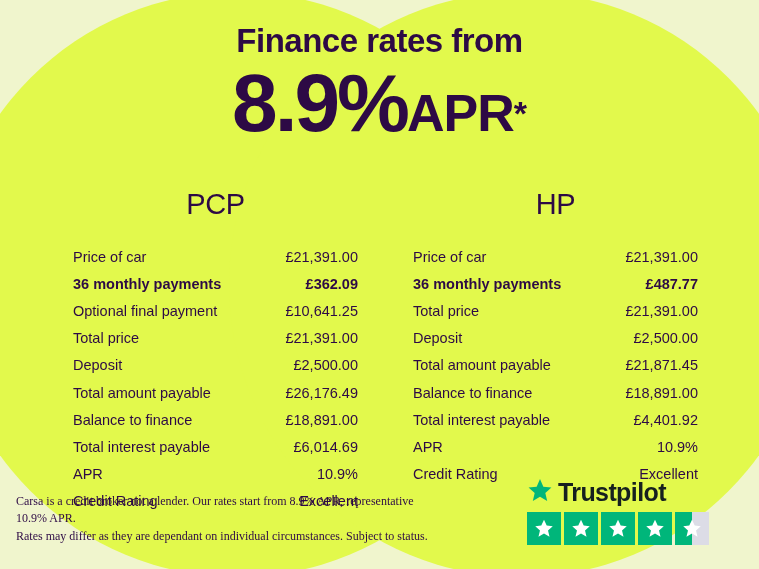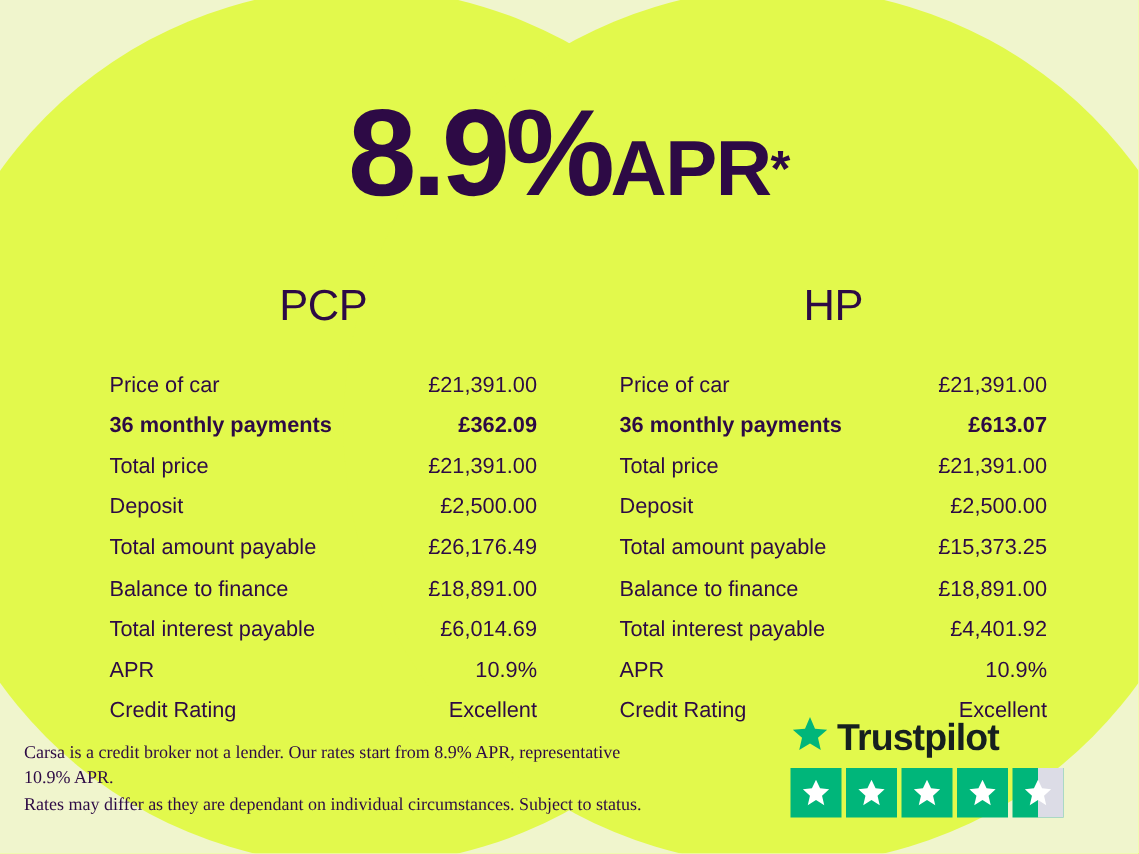--- a/index.html
+++ b/index.html
@@ -158,36 +158,41 @@
 </style>
 </head>
 <body>
 
 <div id="page">
   <div class="blob blob-left"></div>
   <div class="blob blob-right"></div>
 
   <div class="content">
 
+    <div class="headline">Finance rates from</div>
 
     <div class="apr-line">
       <span class="apr-big">8.9%</span><span class="apr-word">APR</span><span class="apr-star">*</span>
     </div>
 
     <div class="col col-left">
       <div class="col-title">PCP</div>
       <div class="row">
         <span class="label">Price of car</span>
         <span class="value">£21,391.00</span>
       </div>
       <div class="row bold">
         <span class="label">36 monthly payments</span>
         <span class="value">£362.09</span>
       </div>
       <div class="row">
+        <span class="label">Optional final payment</span>
+        <span class="value">£10,641.25</span>
+      </div>
+      <div class="row">
         <span class="label">Total price</span>
         <span class="value">£21,391.00</span>
       </div>
       <div class="row">
         <span class="label">Deposit</span>
         <span class="value">£2,500.00</span>
       </div>
       <div class="row">
         <span class="label">Total amount payable</span>
         <span class="value">£26,176.49</span>
@@ -211,33 +216,33 @@
     </div>
 
     <div class="col col-right">
       <div class="col-title">HP</div>
       <div class="row">
         <span class="label">Price of car</span>
         <span class="value">£21,391.00</span>
       </div>
       <div class="row bold">
         <span class="label">36 monthly payments</span>
-        <span class="value">£613.07</span>
+        <span class="value">£487.77</span>
       </div>
       <div class="row">
         <span class="label">Total price</span>
         <span class="value">£21,391.00</span>
       </div>
       <div class="row">
         <span class="label">Deposit</span>
         <span class="value">£2,500.00</span>
       </div>
       <div class="row">
         <span class="label">Total amount payable</span>
-        <span class="value">£15,373.25</span>
+        <span class="value">£21,871.45</span>
       </div>
       <div class="row">
         <span class="label">Balance to finance</span>
         <span class="value">£18,891.00</span>
       </div>
       <div class="row">
         <span class="label">Total interest payable</span>
         <span class="value">£4,401.92</span>
       </div>
       <div class="row">

